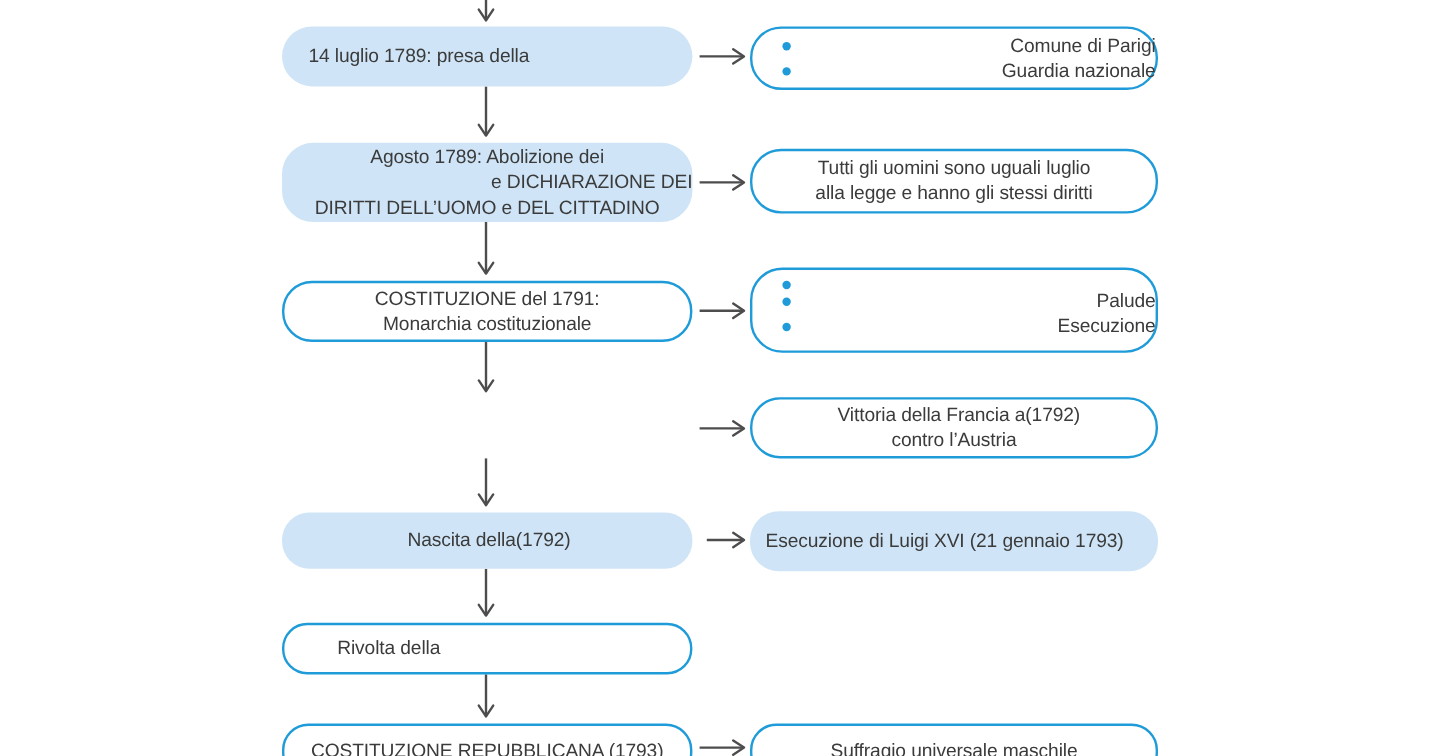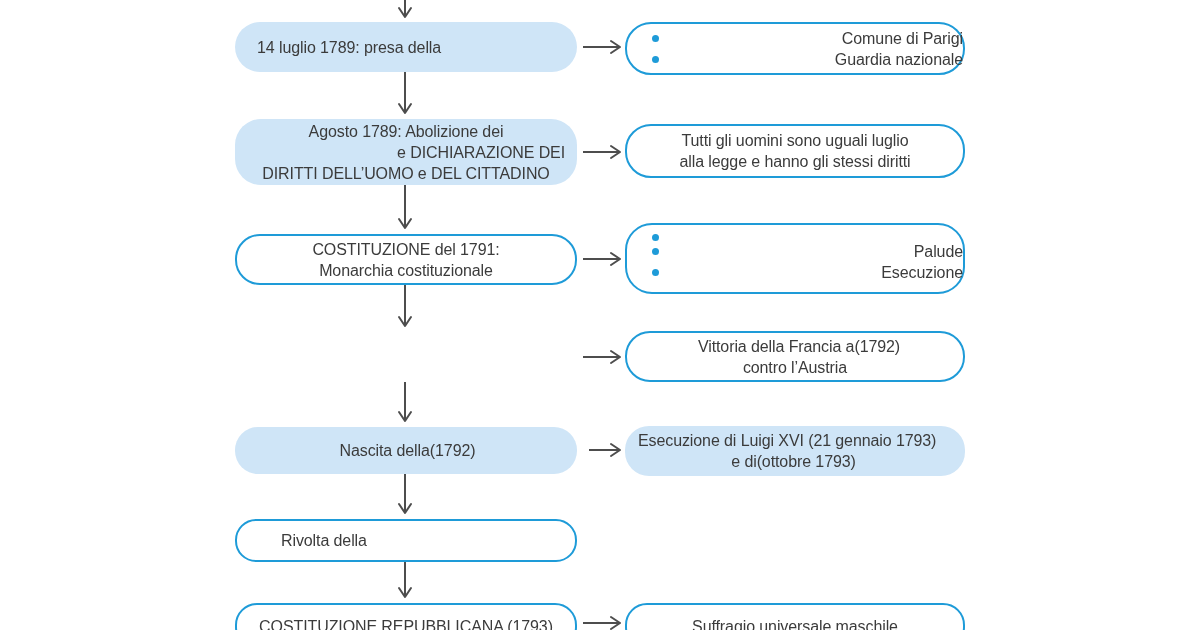--- a/index.html
+++ b/index.html
@@ -58,21 +58,21 @@
       <line x1="583" y1="623" x2="620" y2="623" marker-end="url(#ah)"></line>
     </g>
   </svg>
 
   <div class="box filled lcol" style="top:22px;height:50px;border-radius:25px">
     <div class="l" style="padding-left:22px">14 luglio 1789: presa della</div>
   </div>
 
   <div class="box filled lcol" style="top:119px;height:66px;border-radius:26px">
     <div class="c">Agosto 1789: Abolizione dei</div>
-    <div class="r" style="padding-right:12px">e DICHIARAZIONE DEI</div>
+    <div class="r" style="">e DICHIARAZIONE DEI</div>
     <div class="c">DIRITTI DELL’UOMO e DEL CITTADINO</div>
   </div>
 
   <div class="box outlined lcol" style="top:234px;height:51px;border-radius:25px">
     <div class="c">COSTITUZIONE del 1791:</div>
     <div class="c">Monarchia costituzionale</div>
   </div>
 
 
   <div class="box filled lcol" style="top:427px;height:47px;border-radius:23px">
@@ -124,23 +124,19 @@
   <div class="box outlined rcol" style="top:331px;height:51px;border-radius:25px">
     <div class="row" style="padding:0 15px 0 23px">
       <span>Vittoria della Francia a</span>
       <span>(1792)</span>
     </div>
     <div class="c">contro l’Austria</div>
   </div>
 
   <div class="box filled rcol" style="top:426px;height:50px;border-radius:24px">
     <div class="l" style="padding-left:13px">Esecuzione di Luigi XVI (21 gennaio 1793)</div>
-    <div class="row" style="padding:0 18px 0 15px">
-      <span>e di</span>
-      <span>(ottobre 1793)</span>
-    </div>
   </div>
 
   <div class="box outlined rcol" style="top:603px;height:46px;border-radius:22px">
     <div class="c">Suffragio universale maschile</div>
   </div>
 
 </div>
 
 </body></html>

